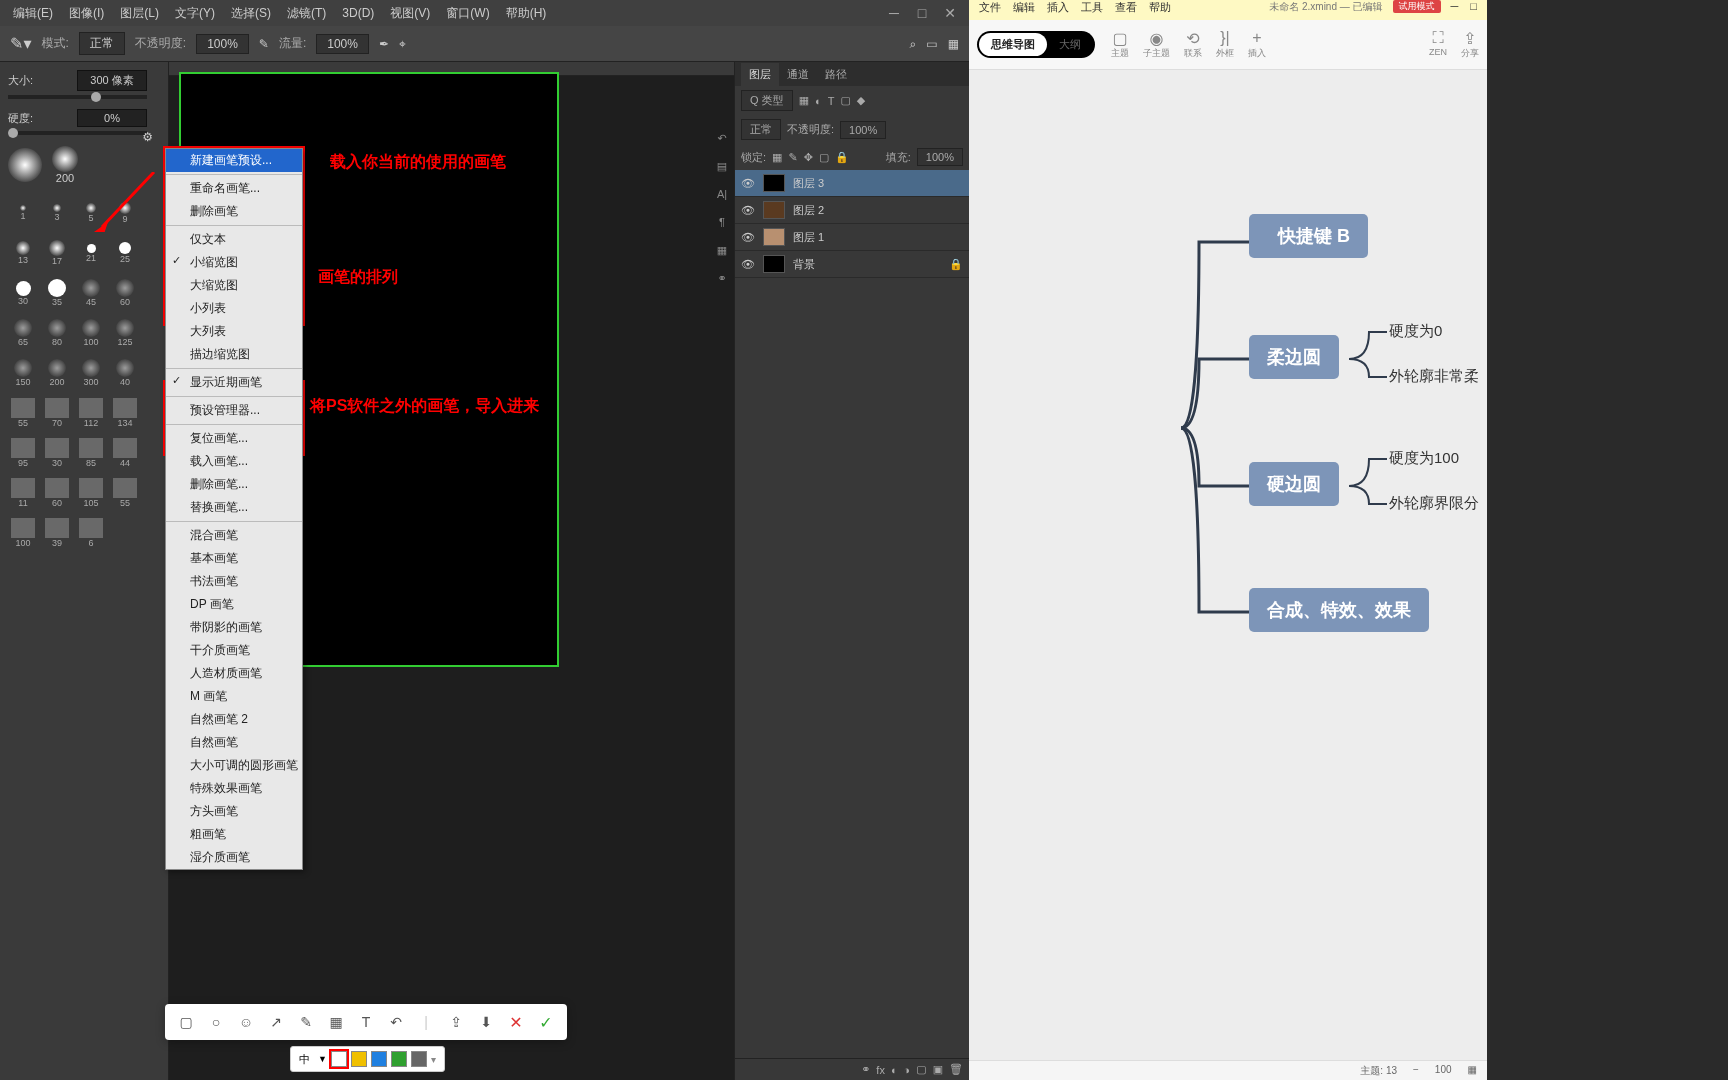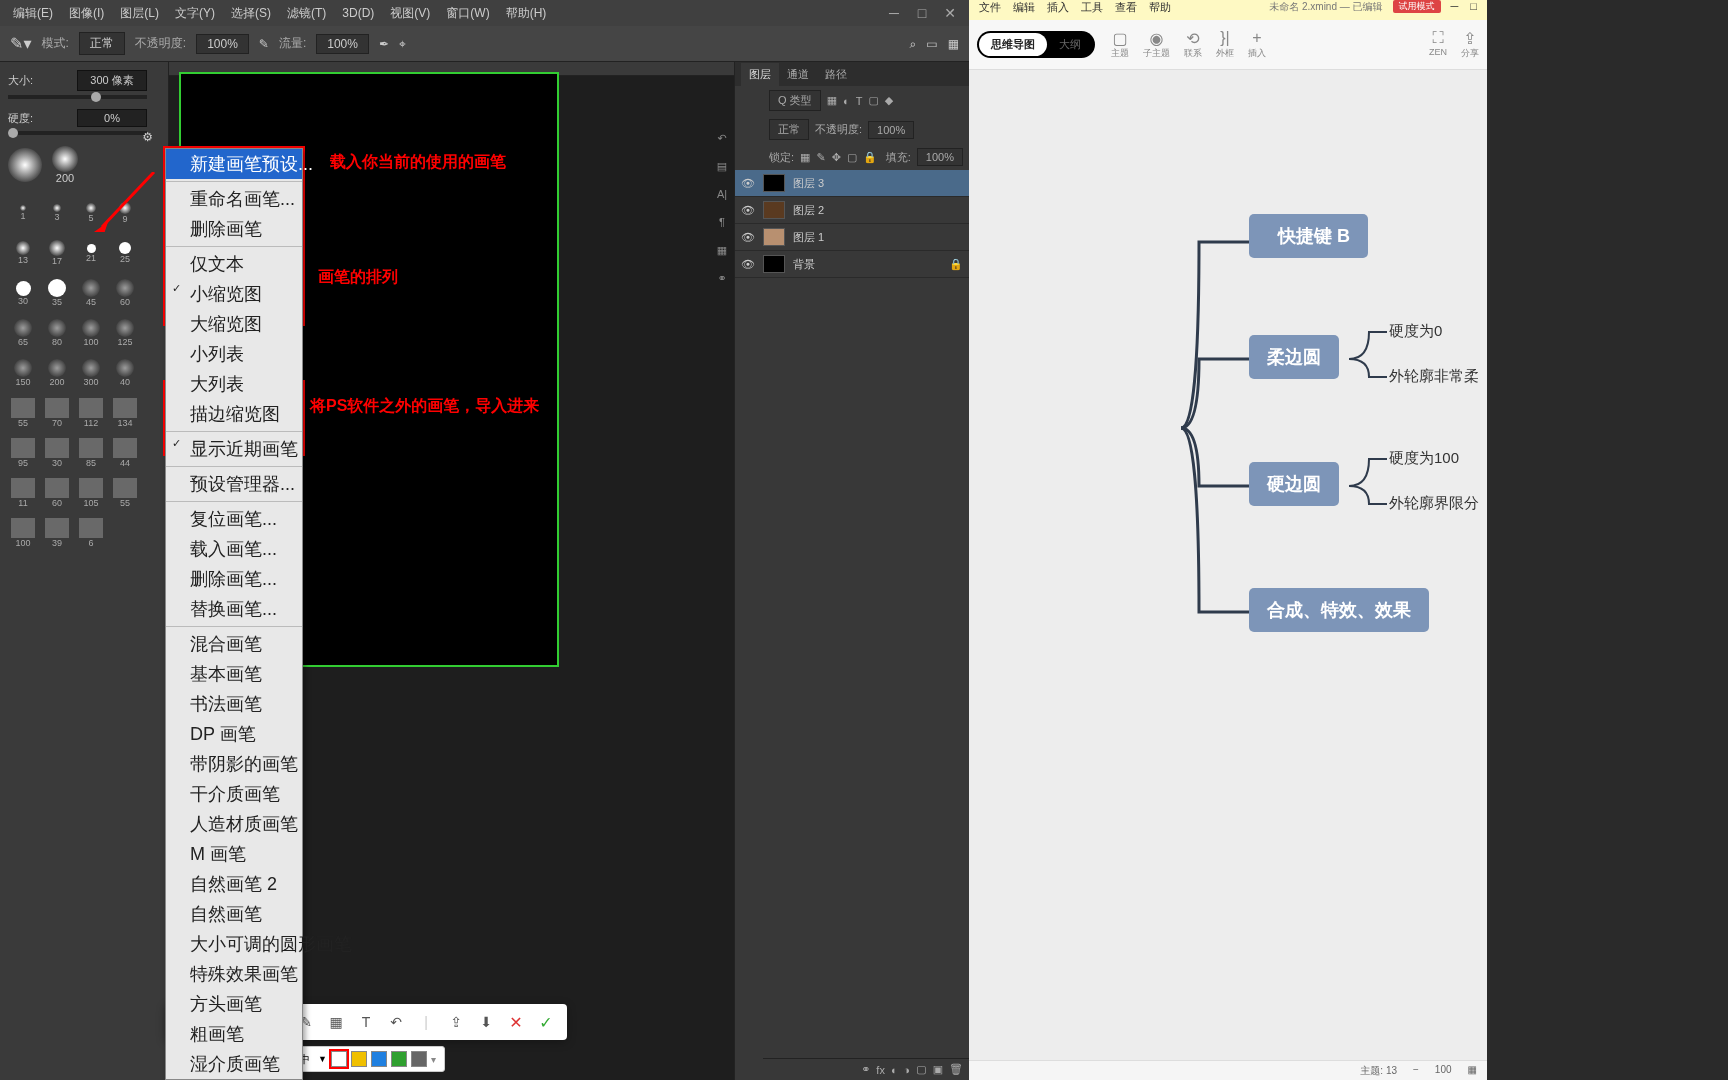--- a/index.html
+++ b/index.html
@@ -23,38 +23,38 @@
 .brush-circ { border-radius: 50%; background: radial-gradient(#fff, #000); }
 .brush-grid { display: flex; flex-wrap: wrap; gap: 4px; margin-top: 10px; }
 .brush-cell { width: 30px; height: 36px; display: flex; flex-direction: column; align-items: center; justify-content: center; font-size: 9px; color: #aaa; }
 .brush-dot { width: 20px; height: 20px; border-radius: 50%; background: radial-gradient(#fff, #000); }
 .brush-hard { background: #fff; border-radius: 50%; }
 .brush-tex { width: 24px; height: 20px; background: #888; opacity: 0.6; }
 .canvas-area { flex: 1; background: #1e1e1e; position: relative; overflow: hidden; }
 .canvas { position: absolute; left: 24px; top: 10px; width: 380px; height: 595px; background: #000; border: 2px solid limegreen; }
 .ruler-h { position: absolute; top: 0; left: 0; right: 0; height: 14px; background: #3a3a3a; border-bottom: 1px solid #222; }
 .ruler-v { position: absolute; top: 0; left: 0; bottom: 0; width: 14px; background: #3a3a3a; border-right: 1px solid #222; }
-.context-menu { position: absolute; left: 165px; top: 86px; width: 138px; background: #e8e8e8; border: 1px solid #888; font-size: 18px; color: #222; box-shadow: 2px 2px 6px rgba(0,0,0,0.4); z-index: 100; }
+.context-menu { position: absolute; left: 165px; top: 86px; width: 138px; background: #e8e8e8; border: 1px solid #888; font-size: 12px; color: #222; box-shadow: 2px 2px 6px rgba(0,0,0,0.4); z-index: 100; }
 .cm-item { padding: 3px 10px 3px 24px; position: relative; white-space: nowrap; }
 .cm-item.sel { background: #2266cc; color: #fff; }
 .cm-sep { height: 1px; background: #bbb; margin: 2px 0; }
 .cm-check::before { content: "✓"; position: absolute; left: 6px; font-size: 11px; }
 .redbox1 { position: absolute; border: 2px solid red; left: 163px; top: 84px; width: 142px; height: 22px; }
 .redbox2 { position: absolute; border: 2px solid red; left: 163px; top: 104px; width: 142px; height: 160px; }
 .redbox3 { position: absolute; border: 2px solid red; left: 163px; top: 318px; width: 142px; height: 76px; }
 .anno { position: absolute; color: red; font-size: 16px; font-weight: bold; }
 .gear-icon { position: absolute; right: 2px; top: 68px; color: #ccc; font-size: 12px; }
 .redarrow { position: absolute; left: 94px; top: 110px; width: 70px; height: 60px; }
 .right-panel { width: 235px; background: #383838; border-left: 1px solid #222; display: flex; flex-direction: column; }
 .side-icons { width: 24px; position: absolute; right: 235px; top: 60px; display: flex; flex-direction: column; gap: 8px; padding: 6px 2px; }
 .side-icon { width: 20px; height: 20px; color: #888; font-size: 11px; text-align: center; line-height: 20px; }
 .panel-tabs { display: flex; background: #2d2d2d; font-size: 11px; color: #aaa; height: 24px; align-items: center; padding: 0 6px; }
 .panel-tab { padding: 4px 8px; }
 .panel-tab.active { background: #383838; color: #ddd; }
-.panel-controls { display: flex; align-items: center; padding: 4px 6px; gap: 6px; font-size: 11px; color: #aaa; margin-left: 28px; }
+.panel-controls { display: flex; align-items: center; padding: 4px 6px; gap: 6px; font-size: 11px; color: #aaa; }
 .panel-dd { background: #333; padding: 2px 8px; border: 1px solid #222; }
 .layer-list { flex: 1; }
 .layer-row { display: flex; align-items: center; height: 27px; padding: 0 6px; gap: 8px; color: #ccc; font-size: 11px; border-bottom: 1px solid #2a2a2a; }
 .layer-row.sel { background: #4a6a8a; }
 .eye { width: 14px; color: #ccc; font-size: 11px; }
 .lthumb { width: 22px; height: 18px; background: #000; border: 1px solid #555; }
 .lthumb.tex1 { background: #5a3a20; }
 .lthumb.tex2 { background: #b89070; }
 .status-bar { height: 20px; background: #323232; color: #888; font-size: 10px; display: flex; align-items: center; padding: 0 10px; border-top: 1px solid #222; }
 .annot-toolbar { position: absolute; bottom: 40px; left: 165px; background: #fff; border-radius: 4px; box-shadow: 0 2px 10px rgba(0,0,0,0.3); display: flex; gap: 0; padding: 6px; }

